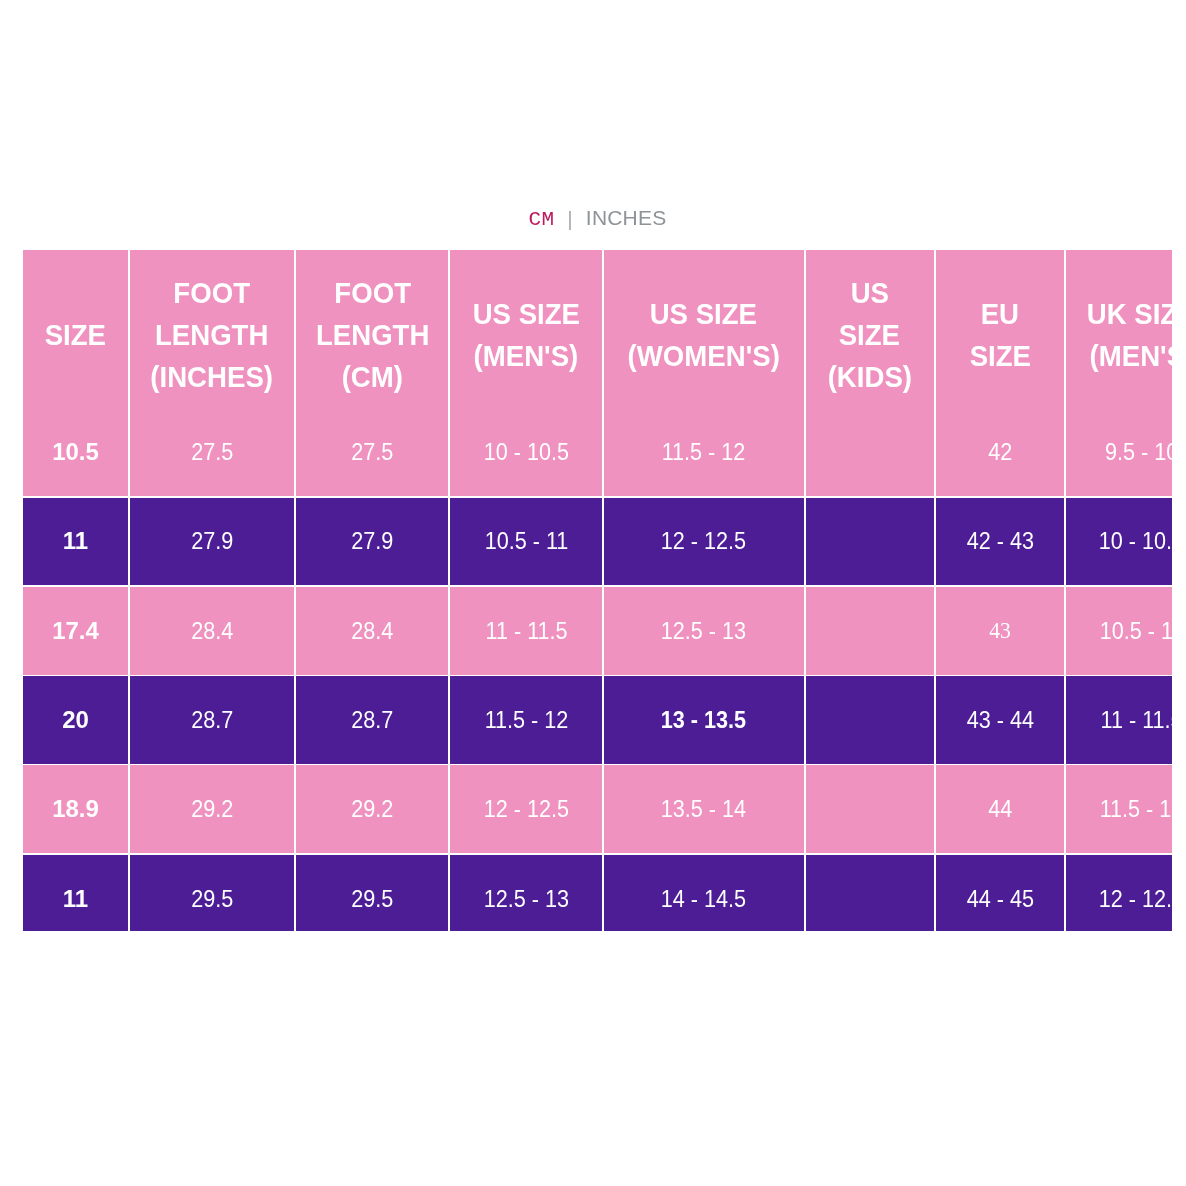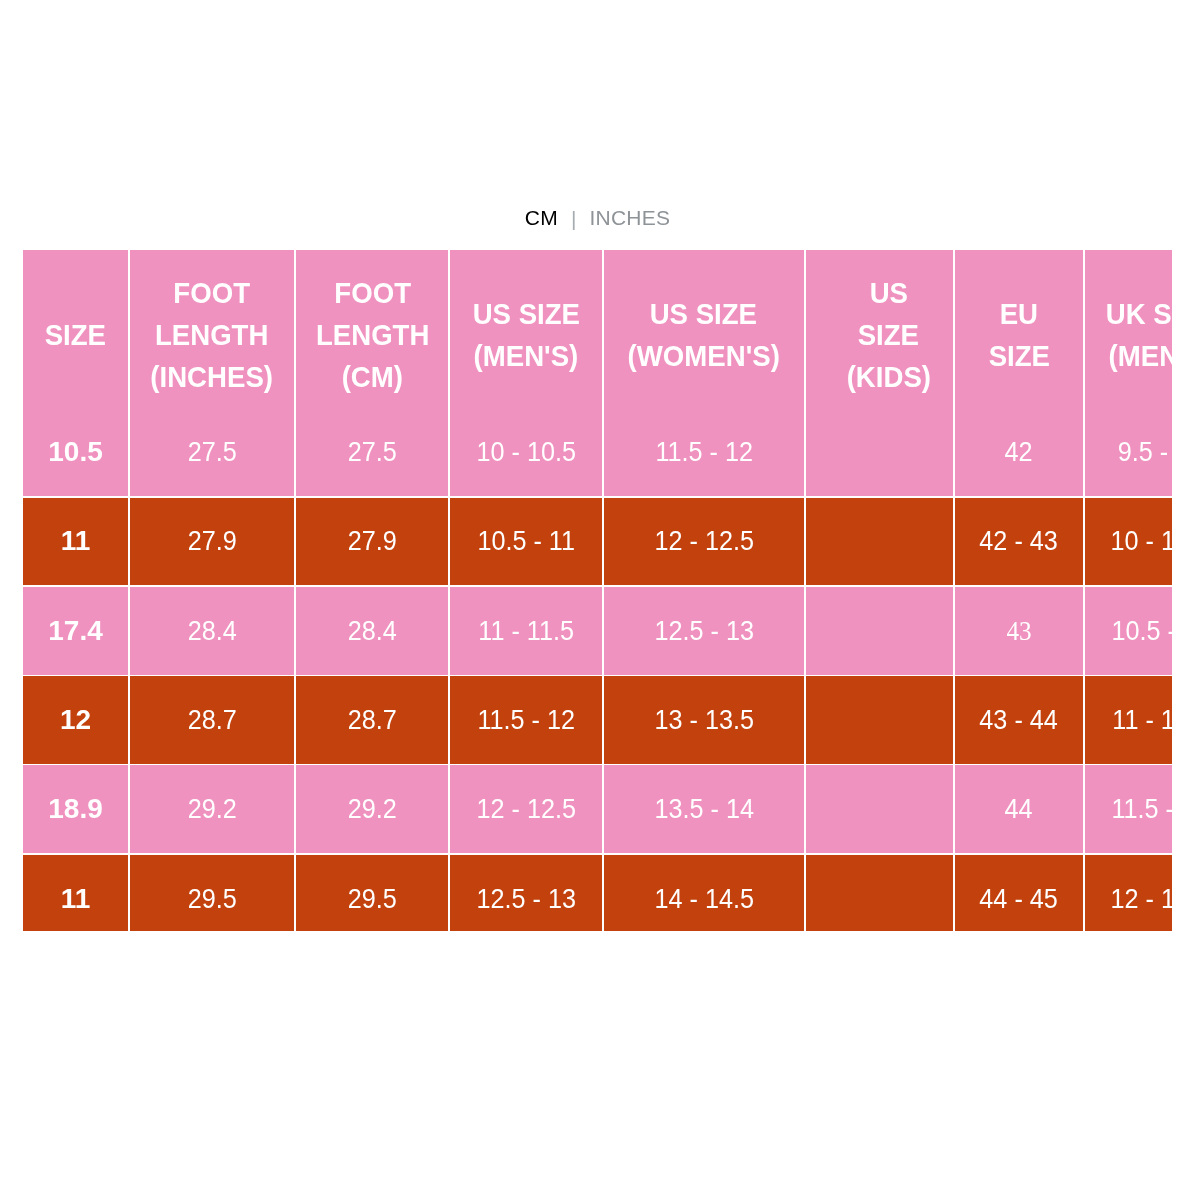--- a/index.html
+++ b/index.html
@@ -1,30 +1,30 @@
 <!DOCTYPE html>
 <html><head>
 <meta charset="utf-8">
 <style>
   html,body{margin:0;padding:0;}
   body{width:1186px;height:1186px;background:#ffffff;font-family:"Liberation Sans",sans-serif;overflow:hidden;}
   .page{position:relative;width:1186px;height:1186px;background:#fff;}
   .unit-toggle{position:absolute;left:23px;top:206px;width:1149px;text-align:center;font-size:21px;letter-spacing:0.2px;white-space:nowrap;}
-  .unit-cm{color:#000000;}
+  .unit-cm{color:#be185d;font-family:Liberation Mono, monospace;}
   .unit-sep{color:#a7acb1;margin:0 13px;position:relative;top:1px;}
   .unit-in{color:#8e9398;}
   .scroller{position:absolute;left:23px;top:250px;width:1149px;height:681px;overflow:hidden;}
   .chart{border-collapse:collapse;table-layout:fixed;width:1194px;}
   .chart td{color:#fff;text-align:center;vertical-align:middle;border-right:2px solid #fff;padding:0;}
   .chart td .t{display:inline-block;transform:scaleX(0.92);transform-origin:center;}
   .chart tr.hdr td{font-weight:bold;font-size:30px;line-height:42px;height:157px;background:#f092bf;}
   .chart tr.hdr td .hw{position:relative;top:6px;display:block;}
-  .chart tr.r td{font-size:28px;line-height:43px;height:89.3px;}
+  .chart tr.r td{font-size:24px;line-height:43px;height:89.3px;}
   .chart tr.pink td{background:#f092bf;}
-  .chart tr.teal td{background:#c2410c;}
+  .chart tr.teal td{background:#4c1d95;}
   .chart tr.r td .t{transform:scaleX(0.90);}
   .chart td.c0{font-weight:bold;}
   .chart tr.r td.c0 .t{transform:scaleX(1);}
   .rowline{position:absolute;left:0;width:1194px;height:1.6px;background:#ffffff;pointer-events:none;}
 </style>
 </head>
 <body>
 
 <div class="page">
   <div class="unit-toggle"><span class="unit-cm">CM</span><span class="unit-sep">|</span><span class="unit-in">INCHES</span></div>
@@ -40,21 +40,21 @@
             </td>
             <td class="c2" style="width: 152.2px;">
               <div class="hw"><span class="t">FOOT</span><br><span class="t">LENGTH</span><br><span class="t">(CM)</span></div>
             </td>
             <td class="c3" style="width: 151.8px;">
               <div class="hw"><span class="t">US SIZE</span><br><span class="t">(MEN'S)</span></div>
             </td>
             <td class="c4" style="width: 199.5px;">
               <div class="hw"><span class="t">US SIZE</span><br><span class="t">(WOMEN'S)</span></div>
             </td>
-            <td class="c5" style="width: 128.1px; padding-left: 19px;">
+            <td class="c5" style="width: 128.1px;">
               <div class="hw"><span class="t">US</span><br><span class="t">SIZE</span><br><span class="t">(KIDS)</span></div>
             </td>
             <td class="c6" style="width: 128.7px;">
               <div class="hw"><span class="t">EU</span><br><span class="t">SIZE</span></div>
             </td>
             <td class="c7" style="width: 150.3px;">
               <div class="hw"><span class="t">UK SIZE</span><br><span class="t">(MEN'S)</span></div>
             </td>
           </tr>
           <tr class="r pink">
@@ -81,25 +81,25 @@
             <td class="c0" style="width: 105px;"><span class="t">17.4</span></td>
             <td class="c1" style="width: 164.1px;"><span class="t">28.4</span></td>
             <td class="c2" style="width: 152.2px;"><span class="t">28.4</span></td>
             <td class="c3" style="width: 151.8px;"><span class="t">11 - 11.5</span></td>
             <td class="c4" style="width: 199.5px;"><span class="t">12.5 - 13</span></td>
             <td class="c5" style="width: 128.1px;"><span class="t"></span></td>
             <td class="c6" style="width: 128.7px; font-family: Liberation Serif, serif;"><span class="t">43</span></td>
             <td class="c7" style="width: 150.3px;"><span class="t">10.5 - 11</span></td>
           </tr>
           <tr class="r teal">
-            <td class="c0" style="width: 105px;"><span class="t">12</span></td>
+            <td class="c0" style="width: 105px;"><span class="t">20</span></td>
             <td class="c1" style="width: 164.1px;"><span class="t">28.7</span></td>
             <td class="c2" style="width: 152.2px;"><span class="t">28.7</span></td>
             <td class="c3" style="width: 151.8px;"><span class="t">11.5 - 12</span></td>
-            <td class="c4" style="width: 199.5px;"><span class="t">13 - 13.5</span></td>
+            <td class="c4" style="width: 199.5px; font-weight: bold;"><span class="t">13 - 13.5</span></td>
             <td class="c5" style="width: 128.1px;"><span class="t"></span></td>
             <td class="c6" style="width: 128.7px;"><span class="t">43 - 44</span></td>
             <td class="c7" style="width: 150.3px;"><span class="t">11 - 11.5</span></td>
           </tr>
           <tr class="r pink">
             <td class="c0" style="width: 105px;"><span class="t">18.9</span></td>
             <td class="c1" style="width: 164.1px;"><span class="t">29.2</span></td>
             <td class="c2" style="width: 152.2px;"><span class="t">29.2</span></td>
             <td class="c3" style="width: 151.8px;"><span class="t">12 - 12.5</span></td>
             <td class="c4" style="width: 199.5px;"><span class="t">13.5 - 14</span></td>

